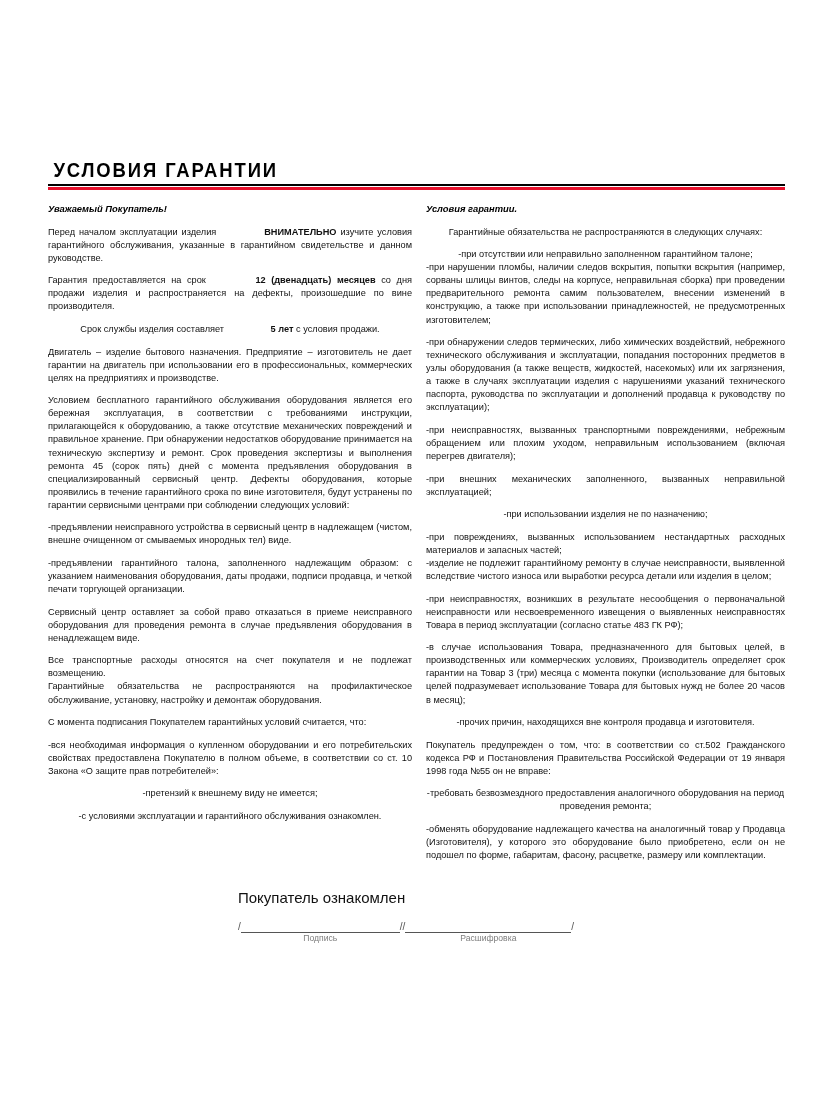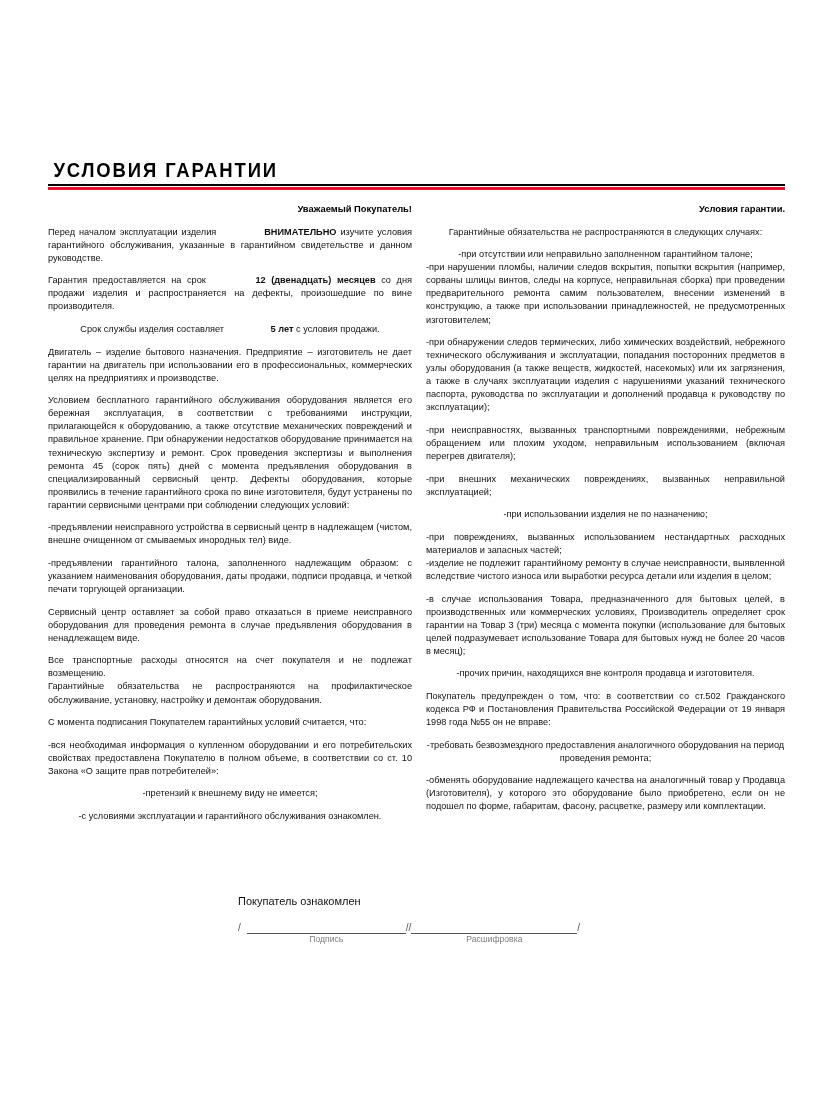--- a/index.html
+++ b/index.html
@@ -87,49 +87,50 @@
     margin-bottom: 0;
   }
   p.para.nojust {
     text-align: center;
   }
   p.subhead {
     font-weight: bold;
     font-size: 9.4px;
     line-height: 1.4;
     margin: 0 0 11px 0;
-    text-align: right;
+    text-align: left;
+    font-style: italic;
   }
   b.strong { font-weight: bold; padding-left: 44px; }
 
   
   .sign-area {
     position: absolute;
     left: 238px;
     top: 885px;
     width: 400px;
   }
   .sign-title {
-    font-size: 11px;
+    font-size: 15px;
     color: #111111;
-    margin: 10px 0 14px 0;
+    margin: 4px 0 14px 0;
   }
   .sign-lines {
     display: flex;
     align-items: flex-end;
     font-size: 9.5px;
     color: #444444;
   }
   .slash { color: #555555; font-size: 10px; line-height: 1; padding-bottom: 1px;}
   .sig-field {
     position: relative;
     border-bottom: 1px solid #555555;
     height: 12px;
   }
-  .sig-field.short { width: 159px; margin-left: 6px; }
+  .sig-field.short { width: 159px; }
   .sig-field.long  { width: 166px; }
   .sig-caption {
     position: absolute;
     top: 13px;
     left: 0;
     width: 100%;
     text-align: center;
     font-size: 8.6px;
     color: #7d7d7d;
   }
@@ -192,28 +193,29 @@
         <p class="para nojust">Гарантийные обязательства не распространяются в следующих случаях:</p>
 
         <p class="para nojust tight">-при отсутствии или неправильно заполненном гарантийном талоне;</p>
 
         <p class="para">-при нарушении пломбы, наличии следов вскрытия, попытки вскрытия (например, сорваны шлицы винтов, следы на корпусе, неправильная сборка) при проведении предварительного ремонта самим пользователем, внесении изменений в конструкцию, а также при использовании принадлежностей, не предусмотренных изготовителем;</p>
 
         <p class="para">-при обнаружении следов термических, либо химических воздействий, небрежного технического обслуживания и эксплуатации, попадания посторонних предметов в узлы оборудования (а также веществ, жидкостей, насекомых) или их загрязнения, а также в случаях эксплуатации изделия с нарушениями указаний технического паспорта, руководства по эксплуатации и дополнений продавца к руководству по эксплуатации);</p>
 
         <p class="para">-при неисправностях, вызванных транспортными повреждениями, небрежным обращением или плохим уходом, неправильным использованием (включая перегрев двигателя);</p>
 
-        <p class="para">-при внешних механических повреждениях, вызванных неправильной эксплуатацией;</p>
+        <p class="para">-при внешних механических заполненного, вызванных неправильной эксплуатацией;</p>
 
         <p class="para nojust">-при использовании изделия не по назначению;</p>
 
         <p class="para tight">-при повреждениях, вызванных использованием нестандартных расходных материалов и запасных частей;</p>
 
         <p class="para">-изделие не подлежит гарантийному ремонту в случае неисправности, выявленной вследствие чистого износа или выработки ресурса детали или изделия в целом;</p>
 
+        <p class="para">-при неисправностях, возникших в результате несообщения о первоначальной неисправности или несвоевременного извещения о выявленных неисправностях Товара в период эксплуатации (согласно статье 483 ГК РФ);</p>
 
         <p class="para">-в случае использования Товара, предназначенного для бытовых целей, в производственных или коммерческих условиях, Производитель определяет срок гарантии на Товар 3 (три) месяца с момента покупки (использование для бытовых целей подразумевает использование Товара для бытовых нужд не более 20 часов в месяц);</p>
 
         <p class="para nojust">-прочих причин, находящихся вне контроля продавца и изготовителя.</p>
 
         <p class="para">Покупатель предупрежден о том, что: в соответствии со ст.502 Гражданского кодекса РФ и Постановления Правительства Российской Федерации от 19 января 1998 года №55 он не вправе:</p>
 
         <p class="para nojust">-требовать безвозмездного предоставления аналогичного оборудования на период проведения ремонта;</p>
 
         <p class="para">-обменять оборудование надлежащего качества на аналогичный товар у Продавца (Изготовителя), у которого это оборудование было приобретено, если он не подошел по форме, габаритам, фасону, расцветке, размеру или комплектации.</p>

